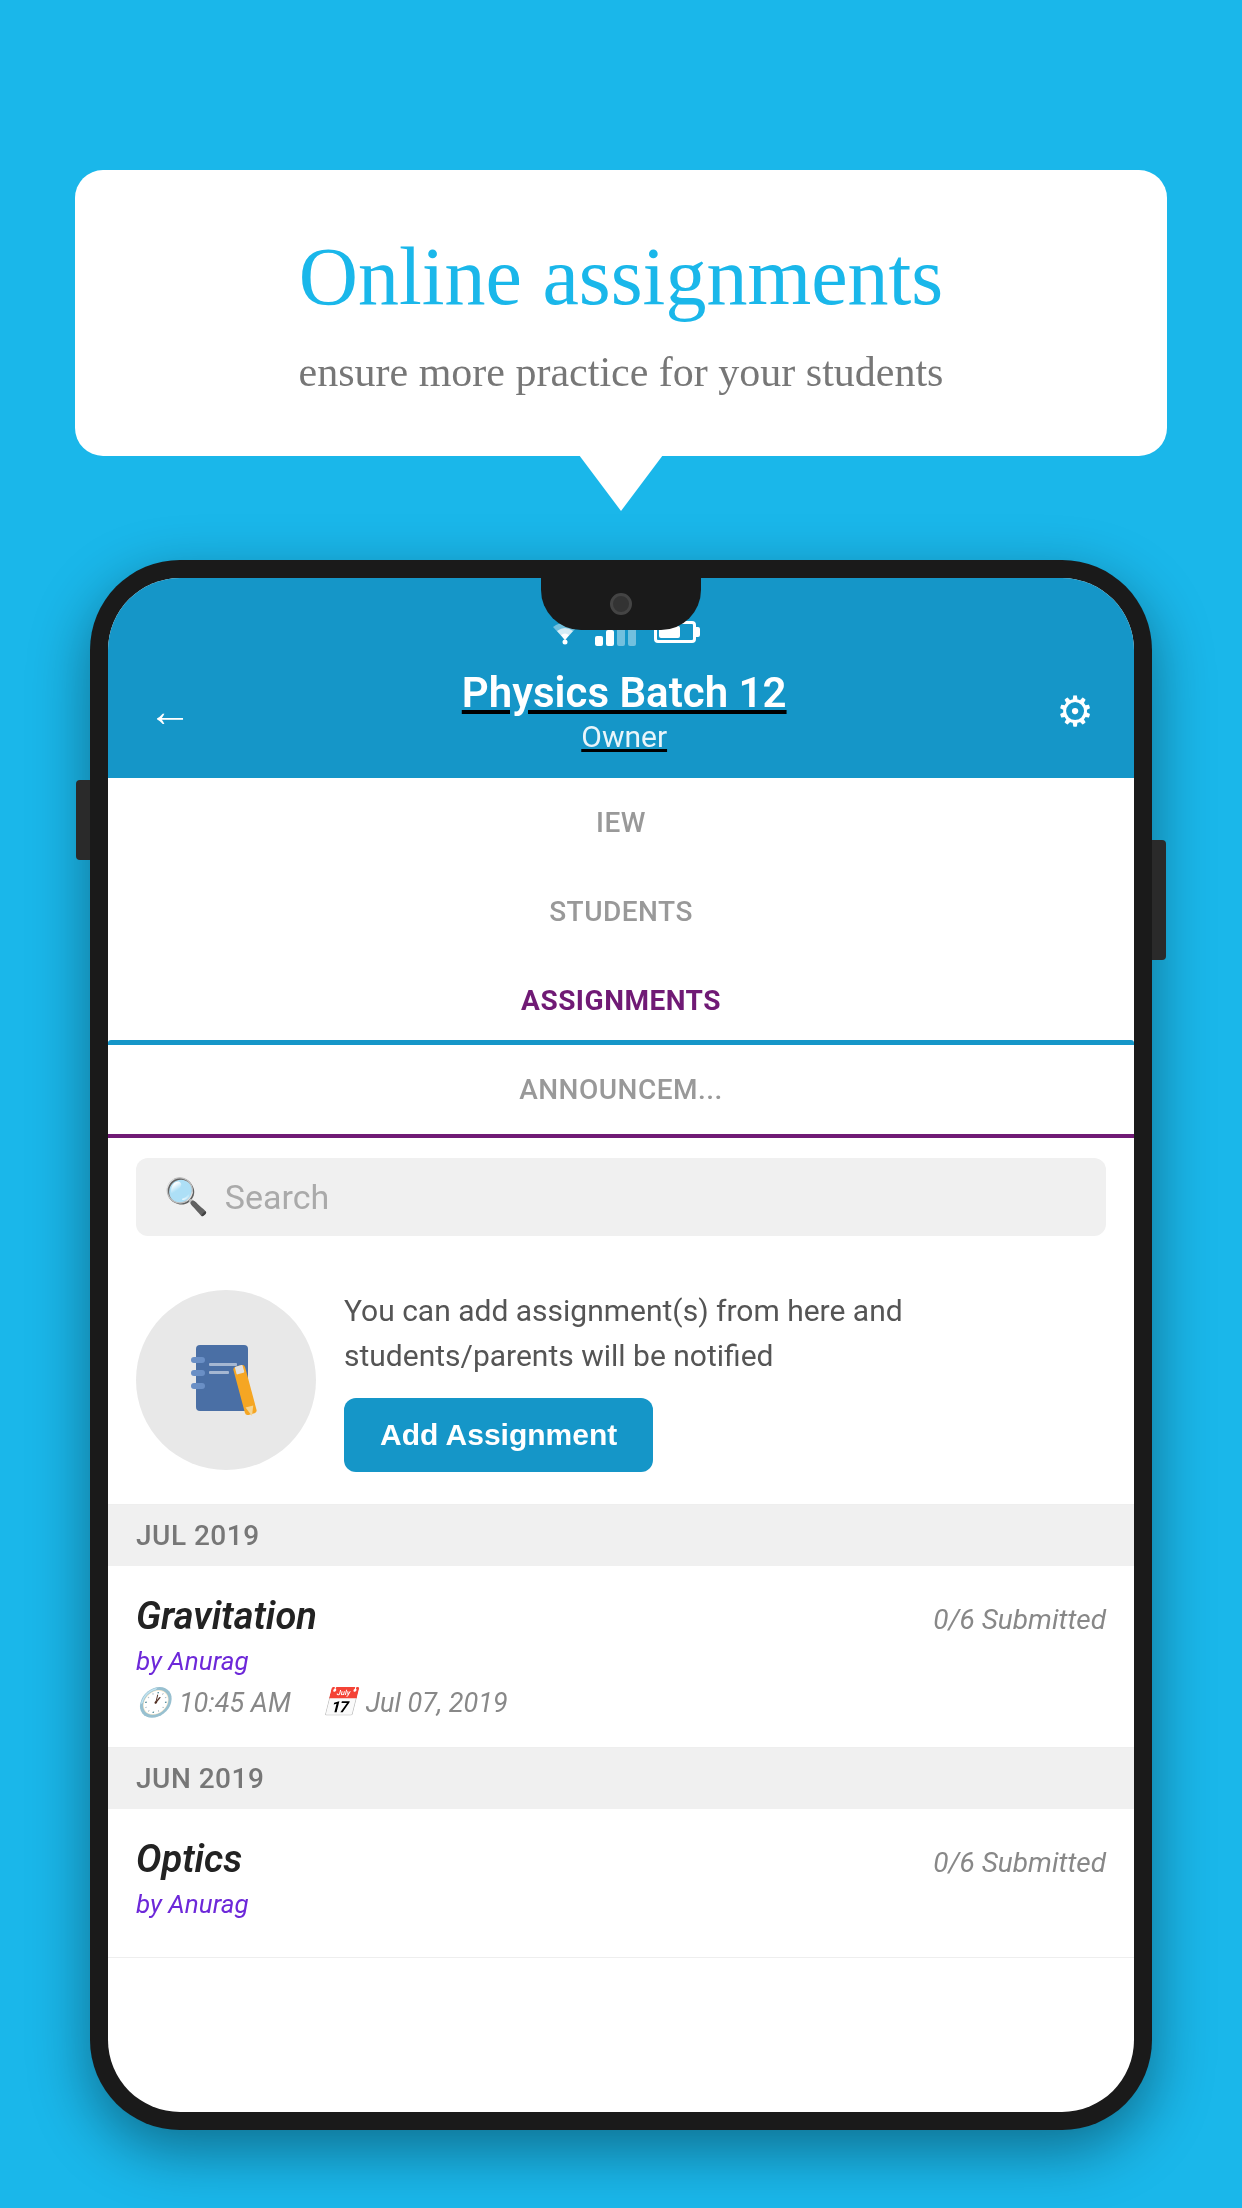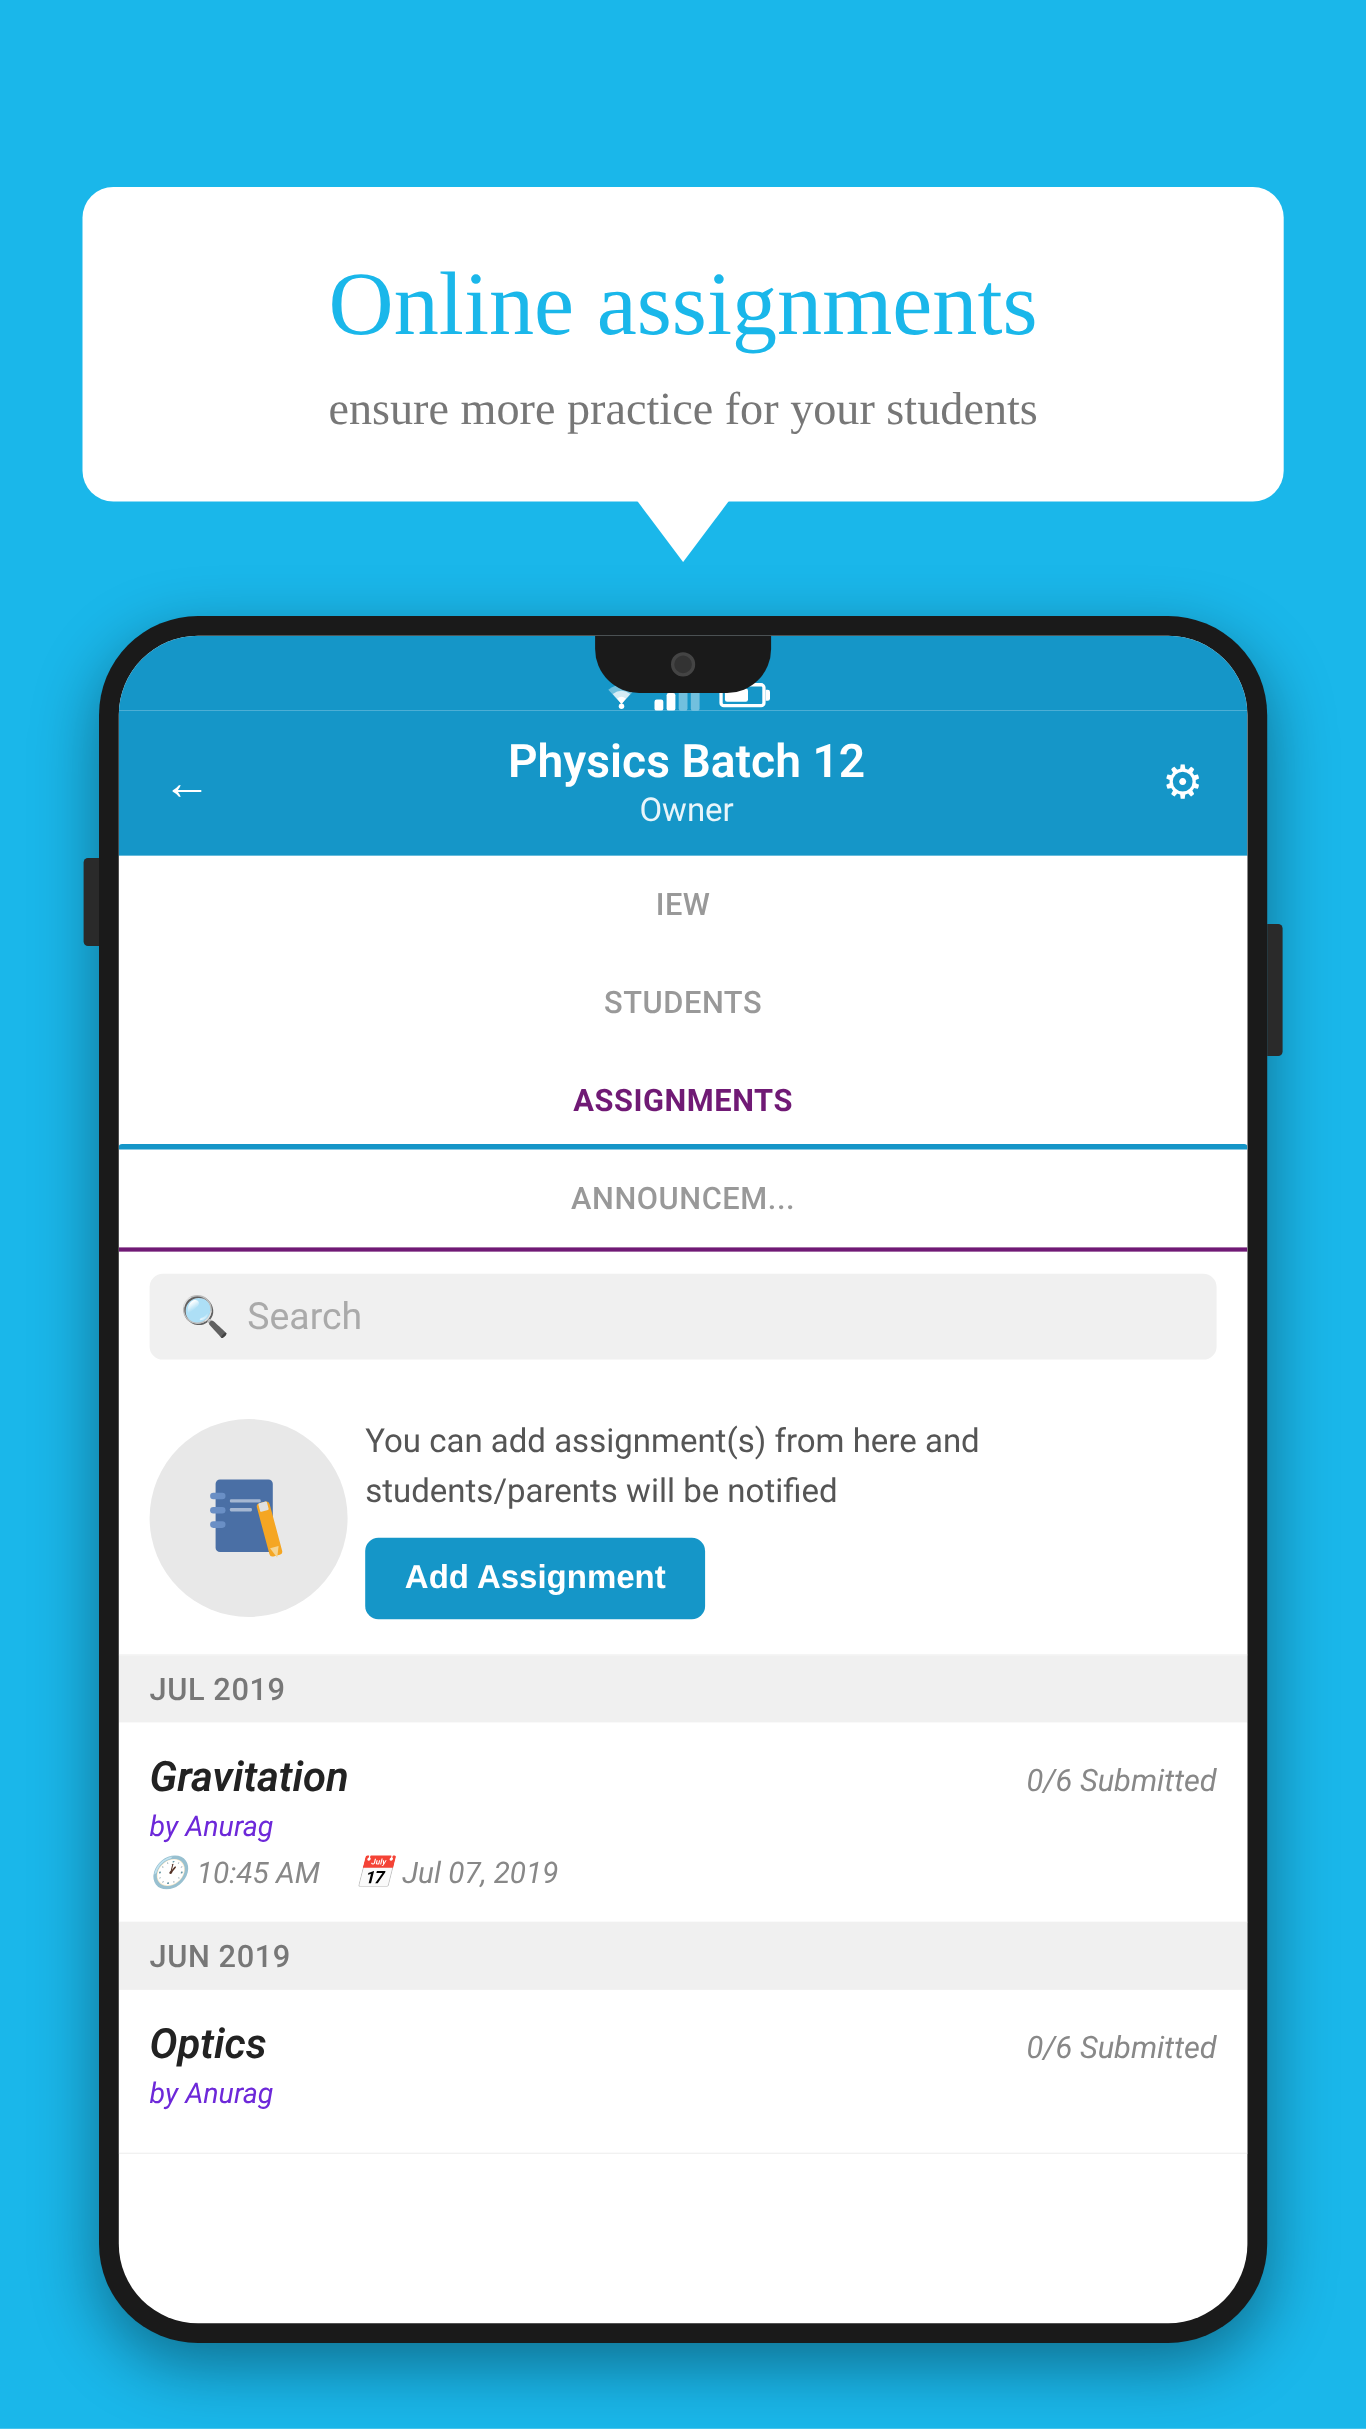--- a/index.html
+++ b/index.html
@@ -205,20 +205,21 @@
     }
 
     .back-btn {
       color: white;
       font-size: 44px;
       cursor: pointer;
     }
 
     .header-title-block {
       text-align: center;
+      text-decoration: underline;
     }
 
     .header-title {
       color: white;
       font-size: 42px;
       font-weight: 600;
     }
 
     .header-subtitle {
       color: rgba(255,255,255,0.9);
@@ -291,21 +292,21 @@
     .search-text {
       color: #aaa;
       font-size: 34px;
     }
 
     
     .promo-section {
       display: flex;
       align-items: center;
       padding: 32px 28px;
-      gap: 16px;
+      gap: 28px;
       background: white;
       border-bottom: 1px solid #eee;
     }
 
     .promo-icon-circle {
       width: 180px;
       height: 180px;
       background: #e8e8e8;
       border-radius: 50%;
       display: flex;

